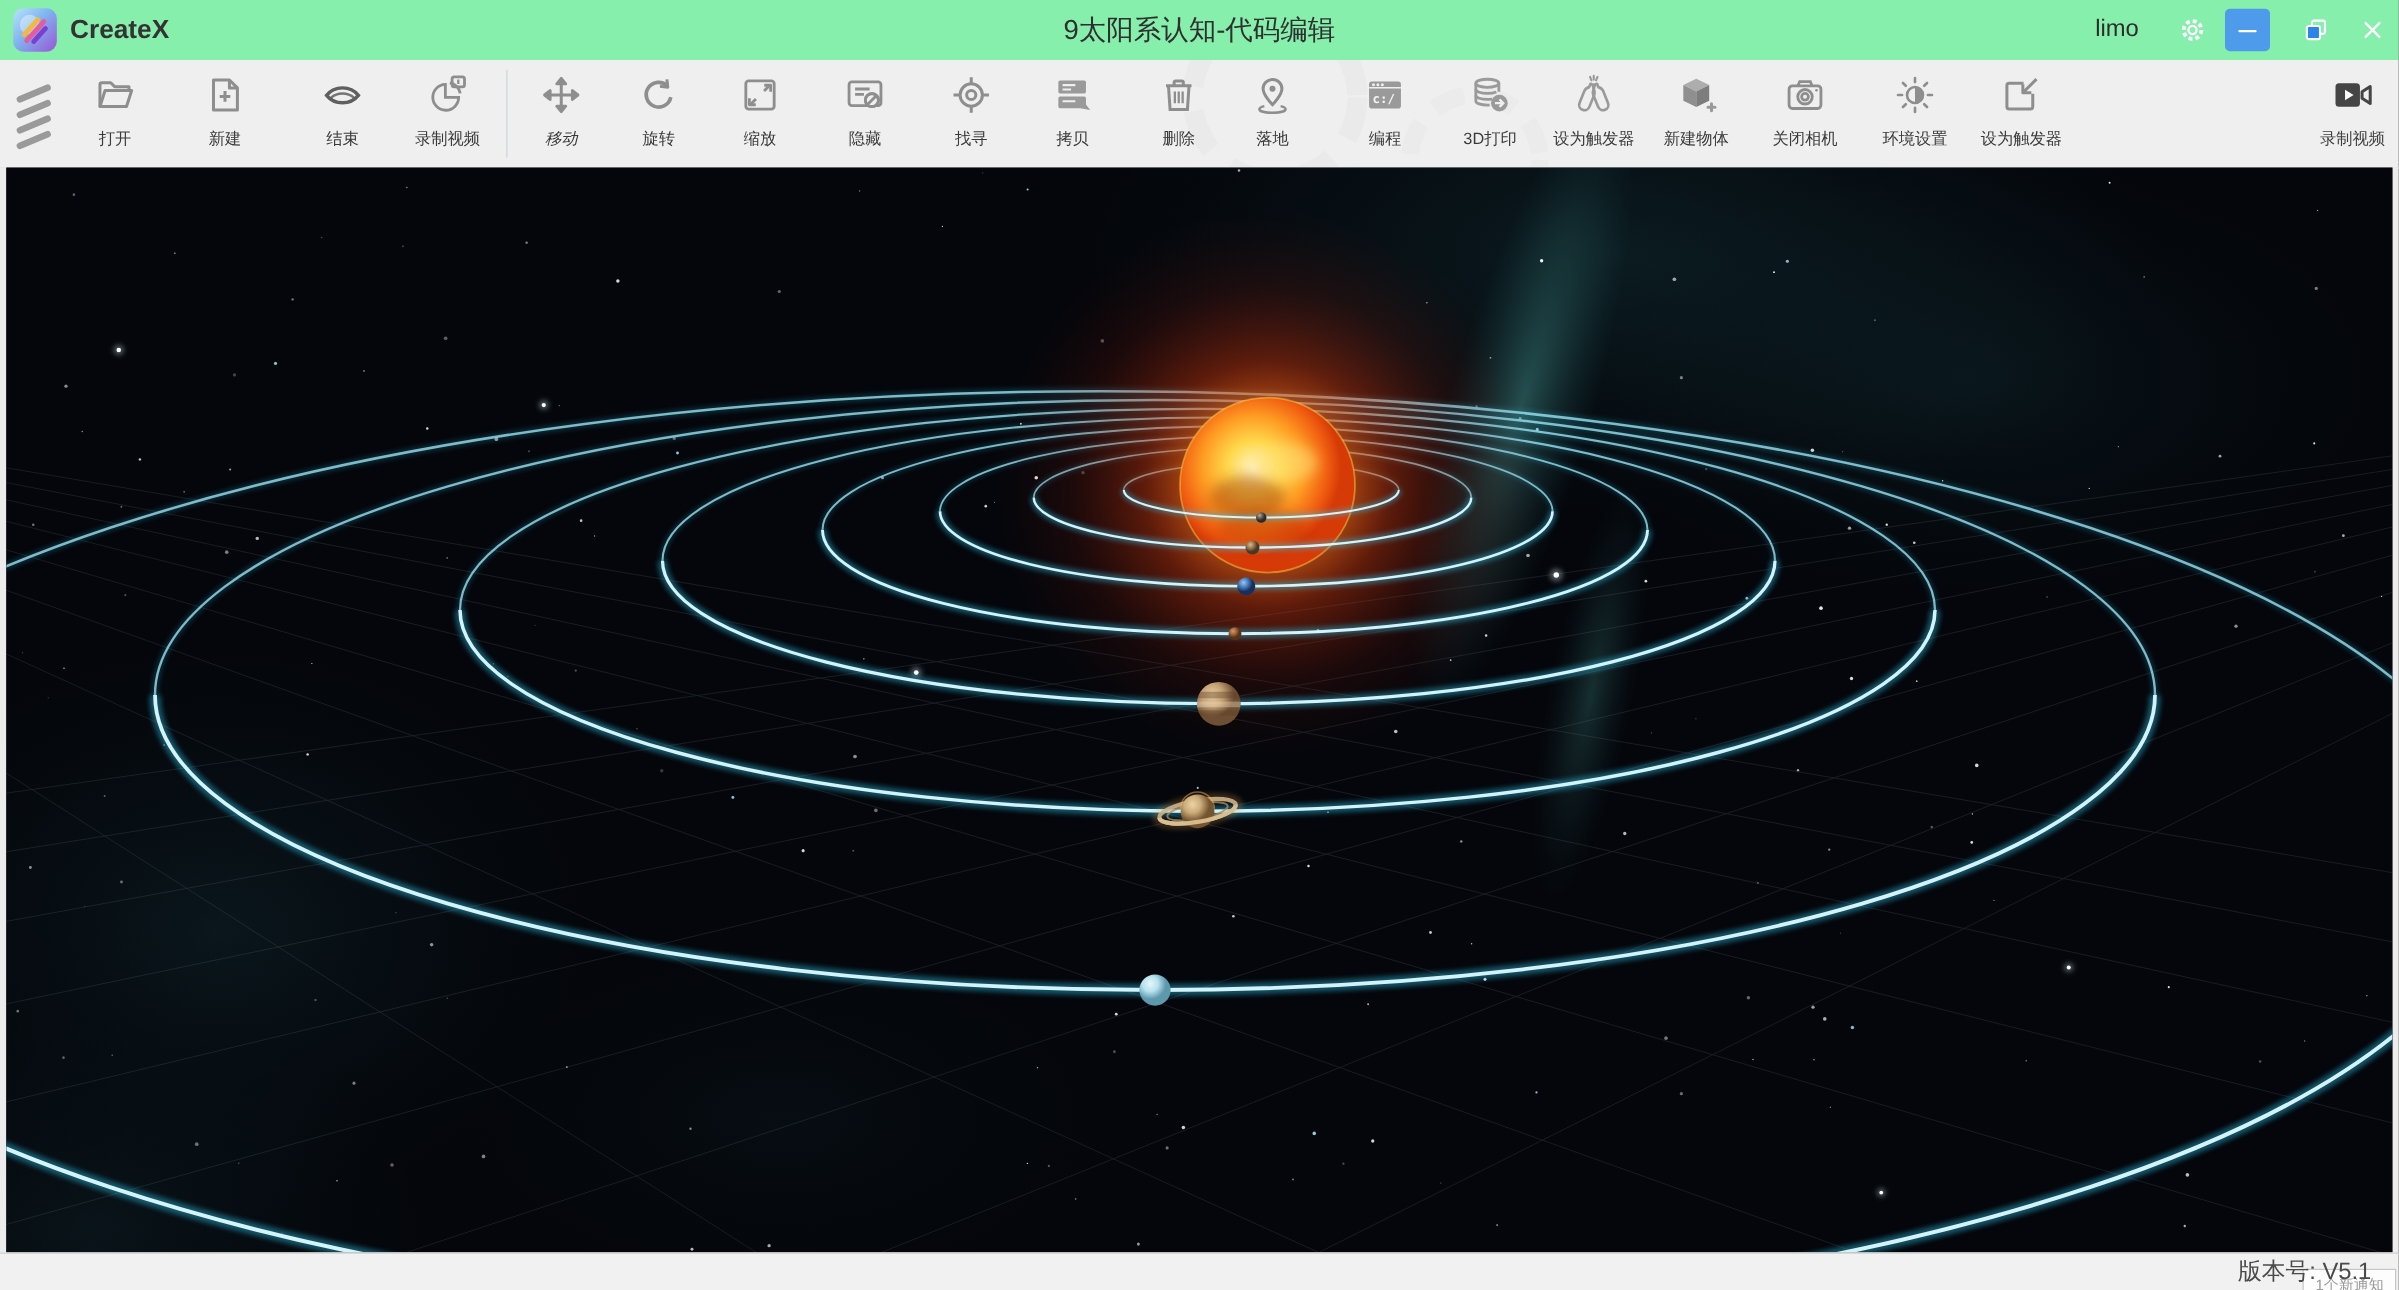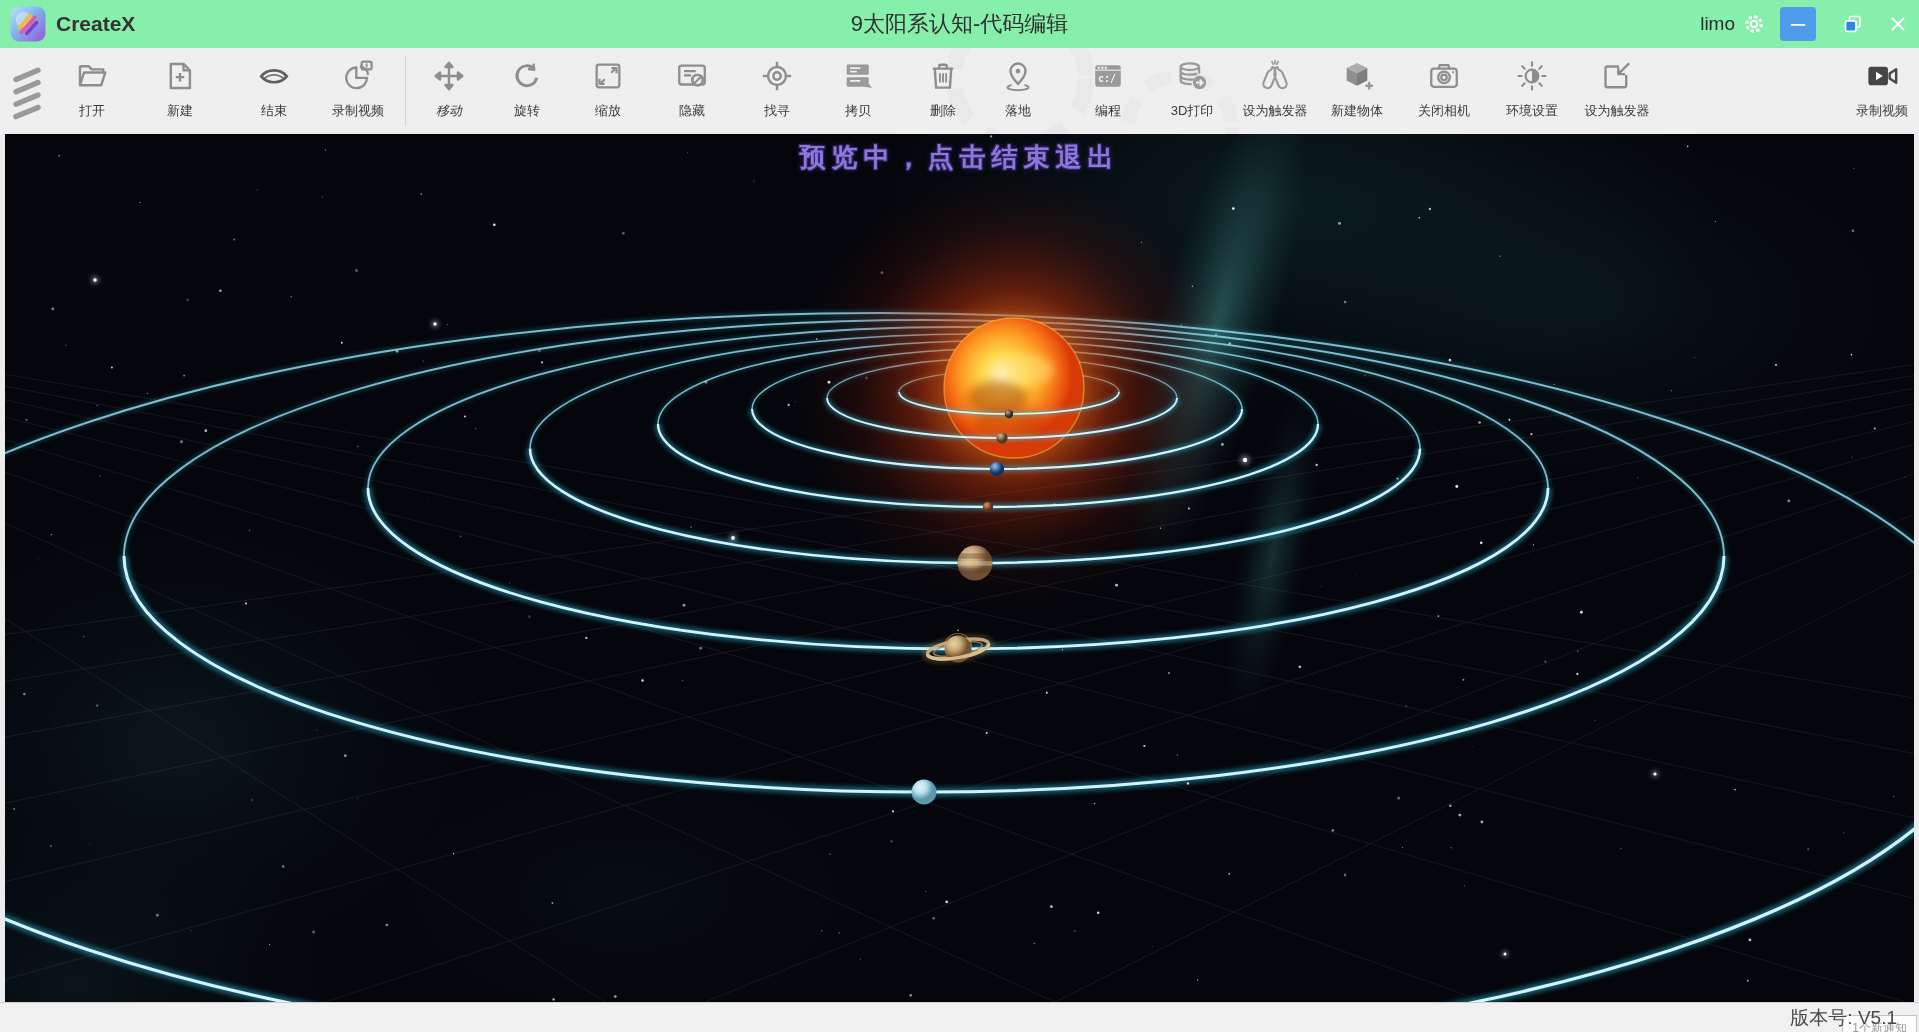--- a/index.html
+++ b/index.html
@@ -4,21 +4,21 @@
 <style>
   html,body{margin:0;padding:0;background:#2a2a2a;}
   #app{position:relative;width:1919px;height:1032px;overflow:hidden;background:#ececec;
        font-family:"Liberation Sans","DejaVu Sans",sans-serif;-webkit-font-smoothing:antialiased;}
   
   #titlebar{position:absolute;left:0;top:0;width:1919px;height:48px;background:#86efac;display:flex;align-items:center;}
   #logo{position:absolute;left:10px;top:6px;width:36px;height:36px;}
   #app-name{position:absolute;left:56px;top:0;height:48px;line-height:48px;font-size:21px;font-weight:bold;color:#333;}
   #window-title{position:absolute;left:0;width:100%;text-align:center;height:48px;line-height:48px;
                 font-size:22px;color:#2f2f2f;pointer-events:none;}
-  #user-name{position:absolute;right:184px;font-size:19px;color:#2d2d2d;top:0;height:48px;line-height:48px;text-align:center;}
+  #user-name{position:absolute;right:208px;font-size:19px;color:#2d2d2d;top:0;height:48px;line-height:48px;text-align:center;}
   .tb-btn{position:absolute;top:7px;width:36px;height:34px;display:flex;align-items:center;justify-content:center;border-radius:4px;cursor:pointer;}
   #btn-settings{right:147px;}
   #btn-min{right:103px;background:#4f9beb;}
   #btn-restore{right:48px;}
   #btn-close{right:3px;}
   
   #toolbar{position:absolute;left:0;top:48px;width:1919px;height:86px;background:#efefef;border-bottom:1px solid #d6d6d6;overflow:hidden;}
   #toolbar-watermark{position:absolute;left:880px;top:-30px;opacity:.55;pointer-events:none;}
   #menu-stripes{position:absolute;left:8px;top:14px;width:48px;height:58px;cursor:pointer;}
   .tool{position:absolute;top:6px;height:74px;cursor:pointer;text-align:center;}
@@ -746,21 +746,20 @@
               <g transform="rotate(-10 953 515)">
       <path d="M 984 515 A 31 8.5 0 0 1 922 515" fill="none" stroke="#d9c091" stroke-width="3.4" opacity=".95"></path>
               </g>
       <path d="M 939.5 513 A 13.5 13.5 0 0 1 966.5 513" fill="none" stroke="#f2b24e" stroke-width="1.2" opacity=".5"></path>
             </g>
             <g>
               <circle cx="919" cy="658" r="12.5" fill="url(#g-uranus)"></circle>
             </g>
           </g>
         </svg>
-      <div id="overlay-text" style="color: rgb(141, 119, 222);">预览中，点击结束退出</div>
     </div>
   </div>
 
   <div id="statusbar">
     <span id="version-label">版本号: V5.1</span>
     <div id="notification-popup">1个新通知</div>
   </div>
 </div>
 
 </body></html>

